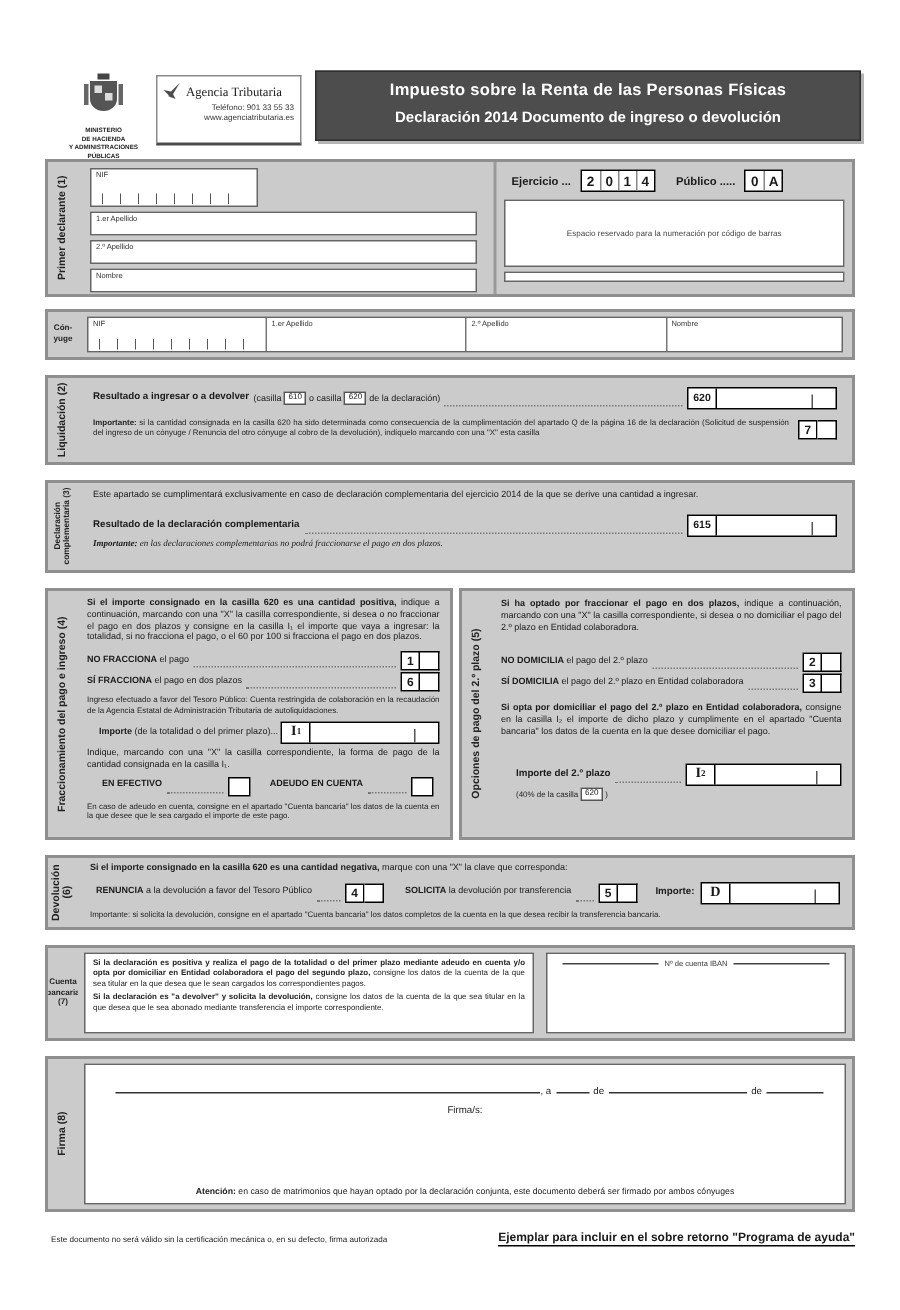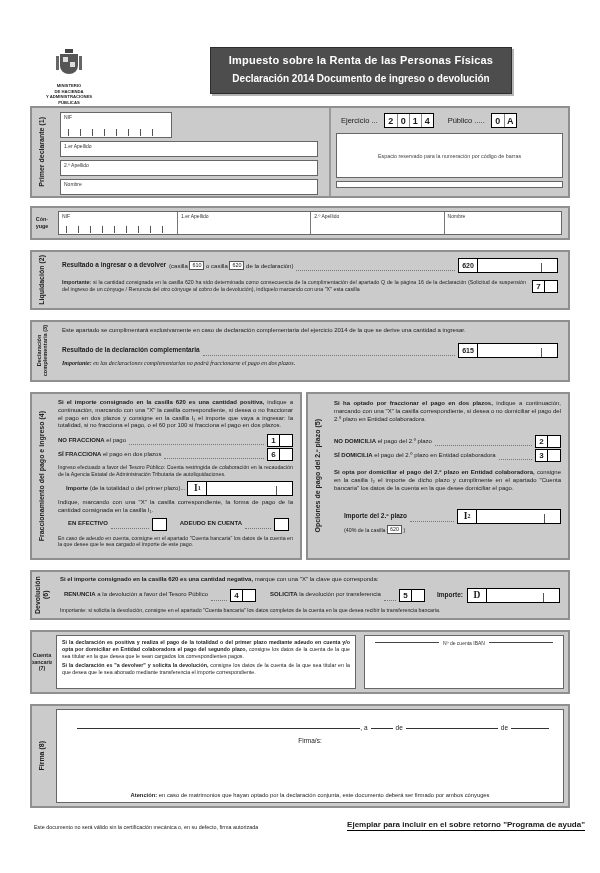--- a/index.html
+++ b/index.html
@@ -7,21 +7,21 @@
   body { font-family:"Liberation Sans", sans-serif; color:#1a1a1a; }
   .page { position:relative; width:600px; height:873px; background:#fff; overflow:hidden; }
 
   
   .gov { position:absolute; left:36px; top:48px; width:66px; text-align:center; }
   .gov .ministry { font-size:4.2px; font-weight:bold; color:#222; line-height:1.35; white-space:pre-line; margin-top:1px; }
   .agbox { position:absolute; left:104px; top:50px; width:97px; height:47px; border:1px solid #8a8a8a; border-bottom:2px solid #4a4a4a; background:#fff; padding:3px 4px 2px 3px; }
   .agrow { display:flex; align-items:center; gap:3px; }
   .agname { font-family:"Liberation Serif", serif; font-size:8.5px; color:#222; }
   .agsmall { font-size:5.4px; color:#333; text-align:right; margin-top:1.5px; }
-  .titlebar { position:absolute; left:210px; top:47px; width:302px; height:47px; background:#4d4d4d; border:1px solid #2d2d2d; box-shadow:2px 2px 0 #b5b5b5; color:#fff; text-align:center; padding-top:6px; }
+  .titlebar { position:absolute; left:210px; top:47px; width:364px; height:47px; background:#4d4d4d; border:1px solid #2d2d2d; box-shadow:2px 2px 0 #b5b5b5; color:#fff; text-align:center; padding-top:6px; }
   .titlebar .t1 { font-size:11px; font-weight:bold; letter-spacing:0.2px; }
   .titlebar .t2 { font-size:10px; font-weight:bold; margin-top:7px; }
   .modelo { position:absolute; left:519px; top:48px; width:49px; height:45px; background:#fff; border:1px solid #6f6f6f; box-shadow:2px 2px 0 #b5b5b5; text-align:center; }
   .modelo .ml { font-size:6px; color:#333; margin-top:3px; }
   .modelo .mn { font-size:21px; font-weight:bold; letter-spacing:-0.5px; line-height:1; }
 
   
   .sec { position:absolute; left:30px; width:540px; background:#cbcbcb; border:2px solid #8f8f8f; display:flex; }
   .strip { width:20px; flex:none; display:flex; align-items:center; justify-content:center; overflow:hidden; }
   .vlabel { writing-mode:vertical-rl; transform:rotate(180deg); font-size:7px; font-weight:bold; color:#222; white-space:pre-line; text-align:center; line-height:1.1; }
@@ -57,55 +57,66 @@
   .t65 { font-size:6.5px; line-height:1.3; }
   .t53 { font-size:5.3px; line-height:1.3; color:#222; }
   .b { font-weight:bold; }
   .it { font-style:italic; font-family:"Liberation Serif", serif; }
   .just { text-align:justify; }
   .row { display:flex; align-items:center; }
 
   
   .rcol { position:absolute; left:277px; top:0; right:0; bottom:0; border-left:2px solid #9a9a9a; }
   .ejrow { display:flex; align-items:center; gap:6px; padding:5px 6px 0 10px; }
-  .ejlab { font-size:7.5px; font-weight:normal; }
+  .ejlab { font-size:7.5px; font-weight:bold; }
 
   
   .ibanhead { display:flex; align-items:center; font-size:5px; color:#333; margin:4px 6px 2px 6px; }
   .hline { flex:1; border-bottom:1px solid #444; margin:0 4px 2px 4px; }
   .ibrow { display:flex; gap:3px; justify-content:center; margin-top:3px; }
   .ibg { width:37px; height:15px; border:1.6px solid #333; border-top:none; background:#fff; position:relative; font-size:7.5px; letter-spacing:5px; padding-left:2px; line-height:15px; }
   .ibg .ibticks { position:absolute; left:8px; right:3px; bottom:0; height:6px;
         background-image:repeating-linear-gradient(90deg,#666 0 1px,transparent 1px 9px); }
 
   
   .ln { border-bottom:1px solid #333; align-self:flex-end; transform:translateY(-2px); }
 
   .footer-left { position:absolute; left:34px; top:824px; font-size:5.4px; color:#222; }
-  .footer-right { position:absolute; right:15px; top:820px; font-size:8px; font-weight:bold; border-bottom:1.4px solid #000; padding-bottom:1px; }
+  .footer-right { position:absolute; right:30px; top:820px; font-size:8px; font-weight:bold; border-bottom:1.4px solid #000; padding-bottom:1px; }
 </style>
 </head>
 <body>
 
 <div class="page">
 
   <div class="gov">
     <svg width="34" height="30" viewBox="0 0 34 30">
       <rect x="13" y="1" width="8" height="4" fill="#444"></rect>
       <path d="M8 6 h18 v12 a9 8 0 0 1 -9 8 a9 8 0 0 1 -9 -8 z" fill="#555"></path>
       <rect x="4" y="8" width="3" height="14" fill="#666"></rect>
       <rect x="27" y="8" width="3" height="14" fill="#666"></rect>
       <rect x="11" y="9" width="5" height="5" fill="#ddd"></rect>
       <rect x="18" y="14" width="5" height="5" fill="#ddd"></rect>
     </svg>
     <div class="ministry">MINISTERIO
 DE HACIENDA
 Y ADMINISTRACIONES PÚBLICAS</div>
   </div>
 
+  <div class="agbox">
+    <div class="agrow">
+      <svg width="13" height="13" viewBox="0 0 13 13">
+        <path d="M1 6 L6 11 L12 1 L6 7 Z" fill="#4d4d4d"></path>
+        <path d="M4 10 L9 12 L7 8 Z" fill="#4d4d4d"></path>
+      </svg>
+      <span class="agname">Agencia Tributaria</span>
+    </div>
+    <div class="agsmall">Teléfono: 901 33 55 33</div>
+    <div class="agsmall">www.agenciatributaria.es</div>
+  </div>
 
   <div class="titlebar">
     <div class="t1">Impuesto sobre la Renta de las Personas Físicas</div>
     <div class="t2">Declaración 2014  Documento de ingreso o devolución</div>
   </div>
 
 
   <div class="sec" style="top:106px;height:92px;">
     <div class="strip">
       <span class="vlabel">Primer declarante (1)</span>

